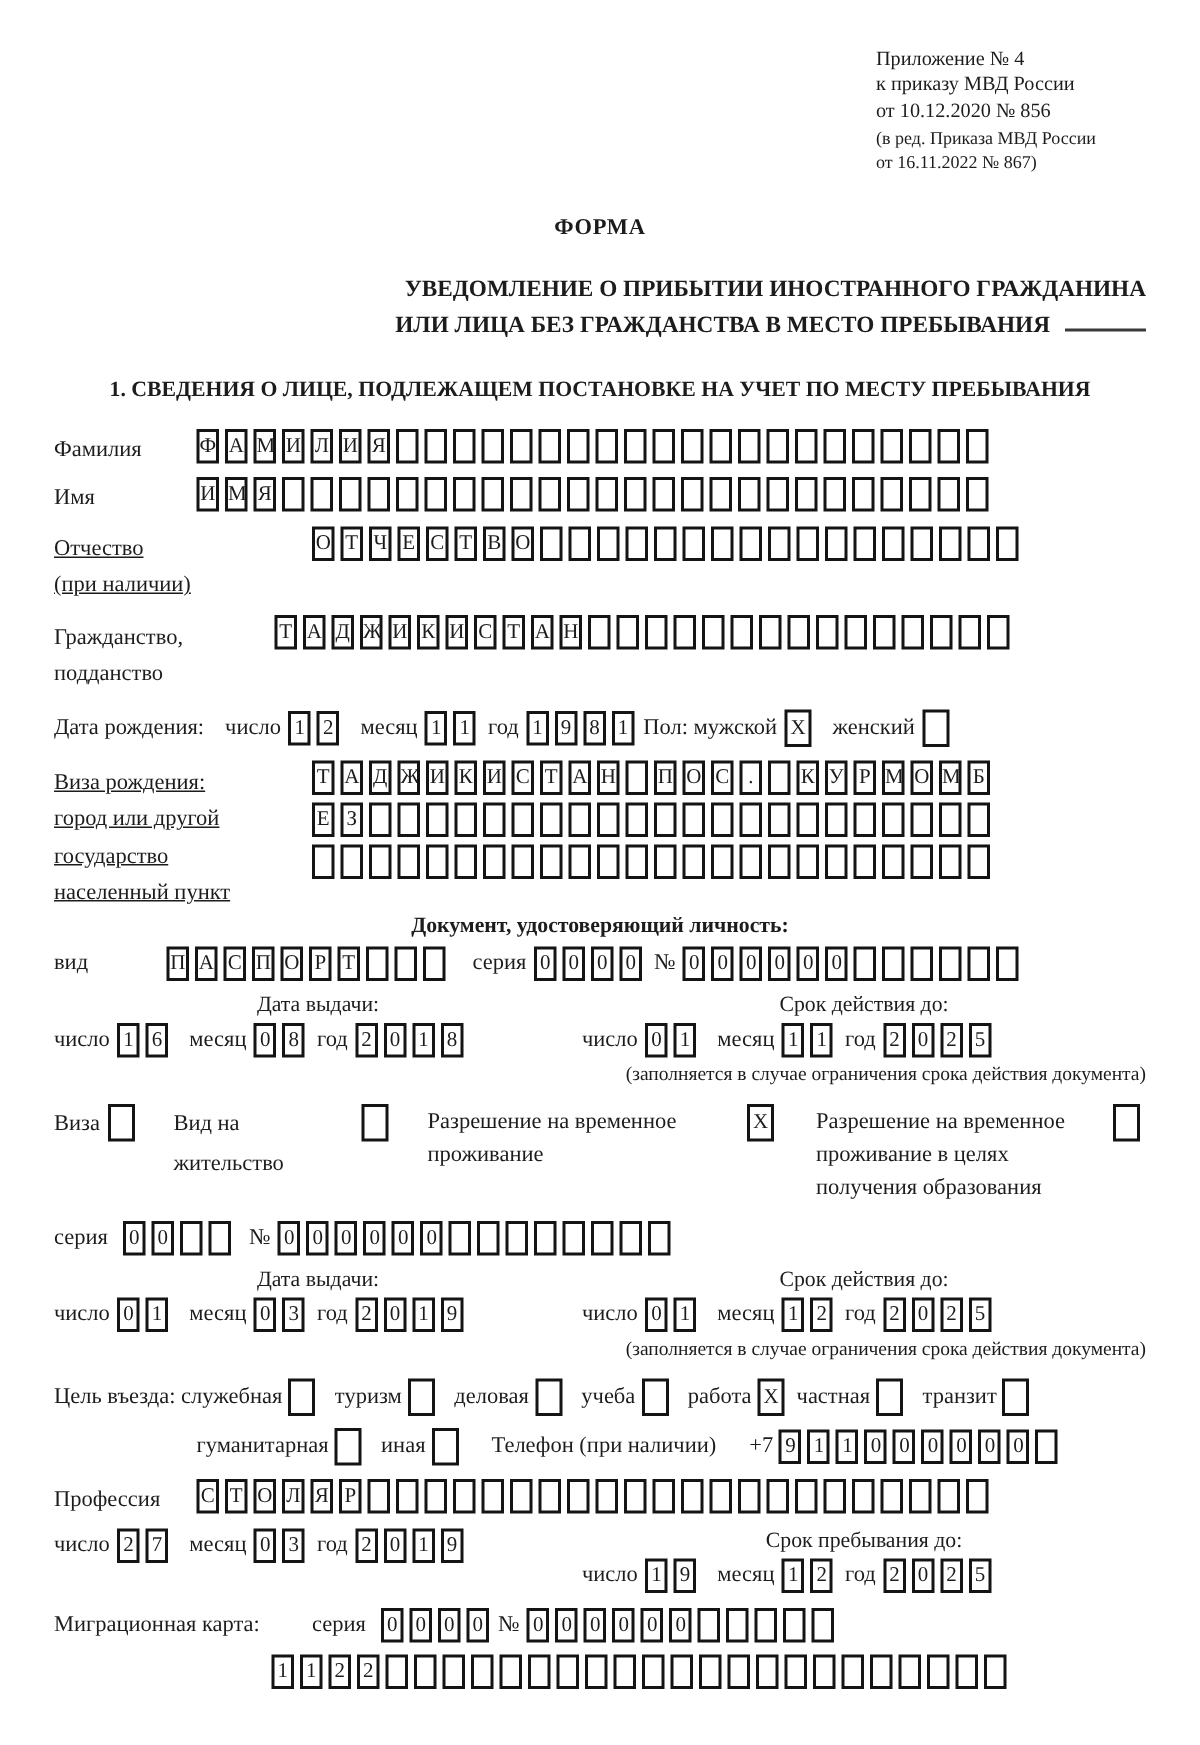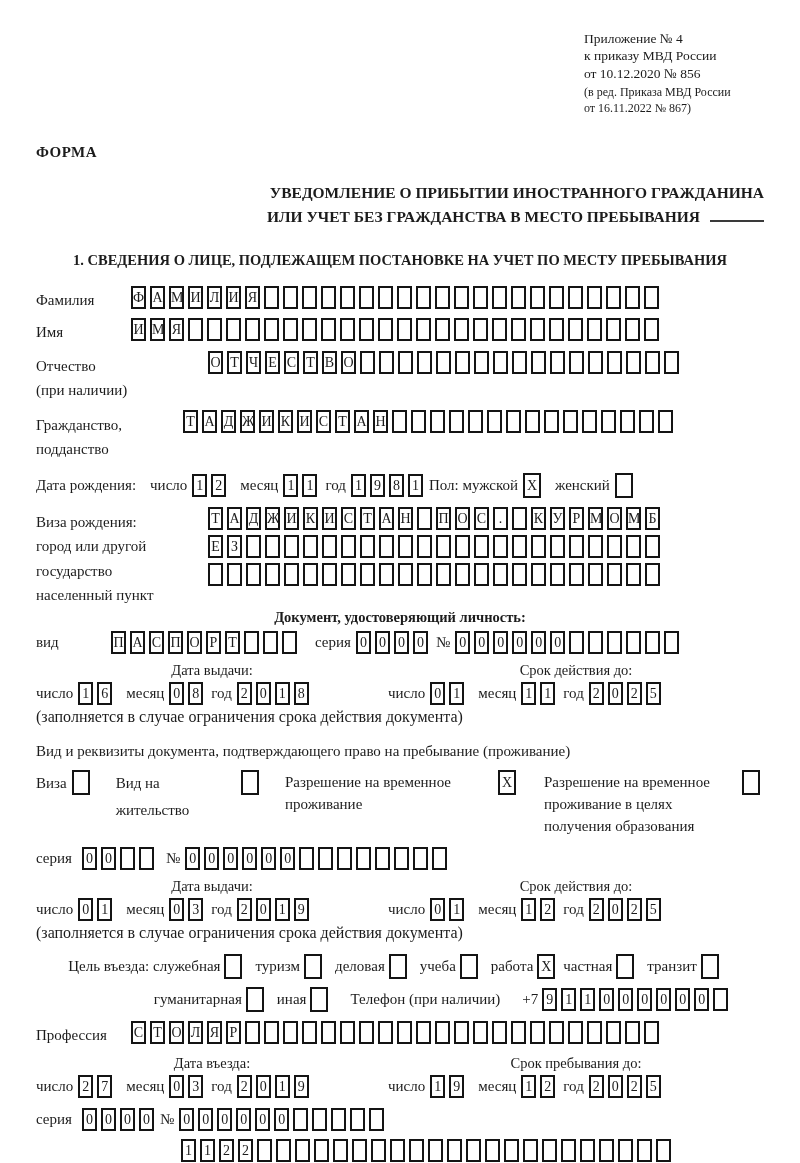--- a/index.html
+++ b/index.html
@@ -9,34 +9,34 @@
     color: #1c1c1c;
     font-family: "Liberation Serif", "DejaVu Serif", serif;
     font-size: 15px;
     position: relative;
   }
   .page { padding: 30px 36px 0 36px; }
 
   
   .hdr { margin-left: 548px; line-height: 1.28; font-size: 13.5px; }
   .hdr-small { font-size: 12px; line-height: 1.32; margin-top: 3px; }
-  .forma { text-align: left; font-weight: bold; font-size: 15px; margin: 28px 0 0 0; letter-spacing: .5px; }
+  .forma { text-align: center; font-weight: bold; font-size: 15px; margin: 28px 0 0 0; letter-spacing: .5px; }
 
   .title { text-align: right; font-weight: bold; font-size: 15.5px; margin-top: 20px; line-height: 1.5; }
   .blank-line { display: inline-block; width: 54px; height: 1em; border-bottom: 2px solid #3a3a3a; margin-left: 10px; vertical-align: baseline; }
 
   .sect { text-align: center; font-weight: bold; font-size: 14.5px; margin-top: 24px; white-space: nowrap; }
 
   
   .row { display: flex; align-items: flex-start; margin-top: 7px; }
   .row.vc { align-items: center; }
   .lbl { flex: 0 0 auto; line-height: 1.5; padding-top: 3px; }
   .w95  { width: 95px; }
   .w147 { width: 147px; }
-  .w172 { width: 172px; }
+  .w172 { width: 172px; text-decoration: underline; }
   .w145 { width: 145px; }
 
   .cells { display: flex; flex-wrap: nowrap; }
   .cell {
     flex: 0 0 auto;
     width: 15px; height: 23px;
     border: 2px solid #141414;
     margin-right: 4px;
     font-size: 14px; line-height: 19px; text-align: center;
     background: #fff;
@@ -52,33 +52,33 @@
   .rowset > .cells:first-child { margin-top: 0; }
 
   .center-b { text-align: center; font-weight: bold; font-size: 14.5px; margin-top: 9px; }
 
   
   .dates { display: flex; margin-top: 8px; }
   .dcol-l { width: 352px; }
   .dcol-r { width: 376px; }
   .dhead { text-align: center; font-size: 14.5px; margin-bottom: 3px; }
   .dline { display: flex; align-items: center; }
-  .note-r { text-align: left; font-size: 16px; margin-top: 3px; white-space: nowrap; }
+  .note-r { text-align: right; font-size: 13px; margin-top: 3px; white-space: nowrap; }
 
   .para { margin-top: 12px; line-height: 1.85; font-size: 15px; }
 
   
   .permit-row { display: flex; align-items: flex-start; margin-top: 4px; }
   .pitem { display: flex; align-items: flex-start; }
   .pitem .t { line-height: 27px; }
   .plabel-c { line-height: 1.45; padding-top: 2px; }
   .pw1 { width: 205px; margin: 0 8px 0 22px; }
   .pw2 { width: 190px; margin: 0 8px 0 24px; }
 
-  .purpose { display: flex; align-items: center; margin-top: 12px; justify-content: center; }
+  .purpose { display: flex; align-items: center; margin-top: 12px; }
   .purpose .t { padding-right: 4px; }
   .purpose .cells { margin-right: 9px; }
 </style>
 </head>
 <body>
 
 <div class="page">
 
   <div class="hdr">
     <div>Приложение № 4</div>
@@ -87,21 +87,21 @@
     <div class="hdr-small">
       <div>(в ред. Приказа МВД России</div>
       <div>от 16.11.2022 № 867)</div>
     </div>
   </div>
 
   <div class="forma">ФОРМА</div>
 
   <div class="title">
     <div>УВЕДОМЛЕНИЕ О ПРИБЫТИИ ИНОСТРАННОГО ГРАЖДАНИНА</div>
-    <div><span>ИЛИ УЧЕТ БЕЗ ГРАЖДАНСТВА В МЕСТО ПРЕБЫВАНИЯ</span><span class="blank-line"></span></div>
+    <div><span>ИЛИ ЛИЦА БЕЗ ГРАЖДАНСТВА В МЕСТО ПРЕБЫВАНИЯ</span><span class="blank-line"></span></div>
   </div>
 
   <div class="sect">1. СВЕДЕНИЯ О ЛИЦЕ, ПОДЛЕЖАЩЕМ ПОСТАНОВКЕ НА УЧЕТ ПО МЕСТУ ПРЕБЫВАНИЯ</div>
 
   <div class="row" style="margin-top:17px">
     <div class="lbl w95">Фамилия</div>
     <div class="cells">
         <span class="cell">Ф</span>
         <span class="cell">А</span>
         <span class="cell">М</span>
@@ -436,21 +436,20 @@
             <span class="cell">0</span>
             <span class="cell">2</span>
             <span class="cell">5</span>
           </span>
       </div>
     </div>
   </div>
   <div class="note-r">(заполняется в случае ограничения срока действия документа)</div>
 
   <div class="para">
-    <div>Вид и реквизиты документа, подтверждающего право на пребывание (проживание)</div>
   </div>
 
   <div class="permit-row">
     <div class="pitem">
       <span class="t">Виза</span>
       <span class="cells cb">
           <span class="cell"></span>
         </span>
     </div>
     <div class="pitem" style="margin-left:22px">
@@ -640,21 +639,20 @@
         <span class="cell"></span>
         <span class="cell"></span>
         <span class="cell"></span>
         <span class="cell"></span>
         <span class="cell"></span>
       </div>
   </div>
 
   <div class="dates">
     <div class="dcol-l">
-      <div class="dhead">Дата въезда:</div>
       <div class="dline">
         <span class="t">число</span>
         <span class="cells">
             <span class="cell">2</span>
             <span class="cell">7</span>
           </span>
         <span class="t g">месяц</span>
         <span class="cells">
             <span class="cell">0</span>
             <span class="cell">3</span>
@@ -686,20 +684,21 @@
             <span class="cell">2</span>
             <span class="cell">0</span>
             <span class="cell">2</span>
             <span class="cell">5</span>
           </span>
       </div>
     </div>
   </div>
 
   <div class="row vc" style="margin-top:10px">
+    <span class="t" style="width:172px">Миграционная карта:</span>
     <span class="t" style="padding-right:10px">серия</span>
     <span class="cells">
         <span class="cell">0</span>
         <span class="cell">0</span>
         <span class="cell">0</span>
         <span class="cell">0</span>
       </span>
     <span class="t" style="margin-left:2px">№</span>
     <span class="cells">
         <span class="cell">0</span>

